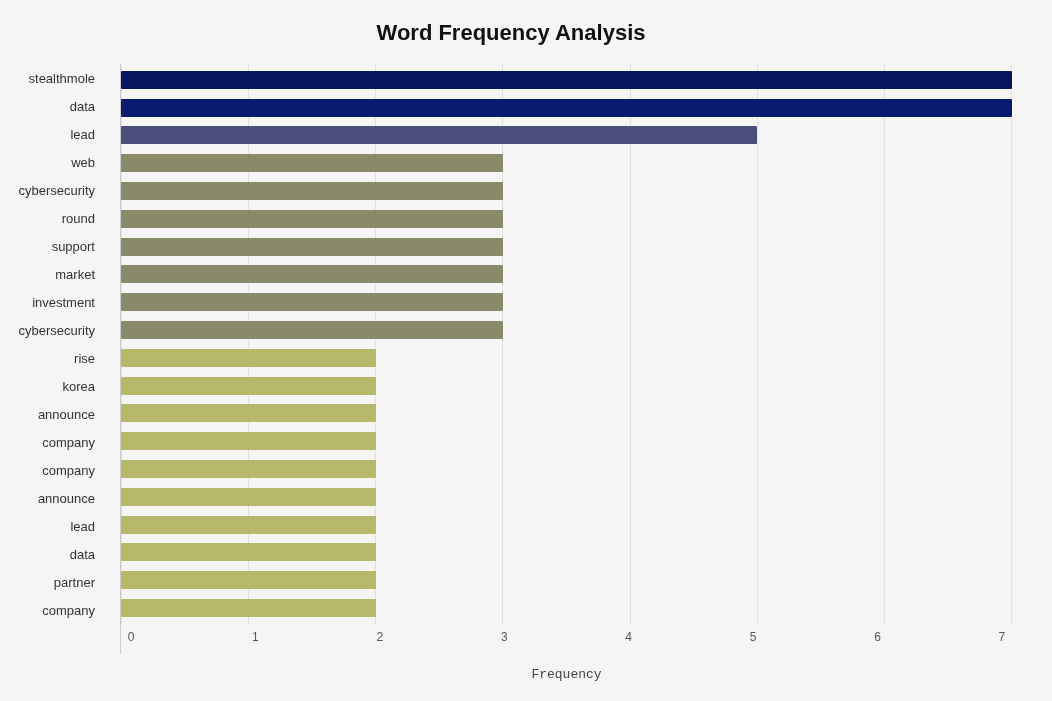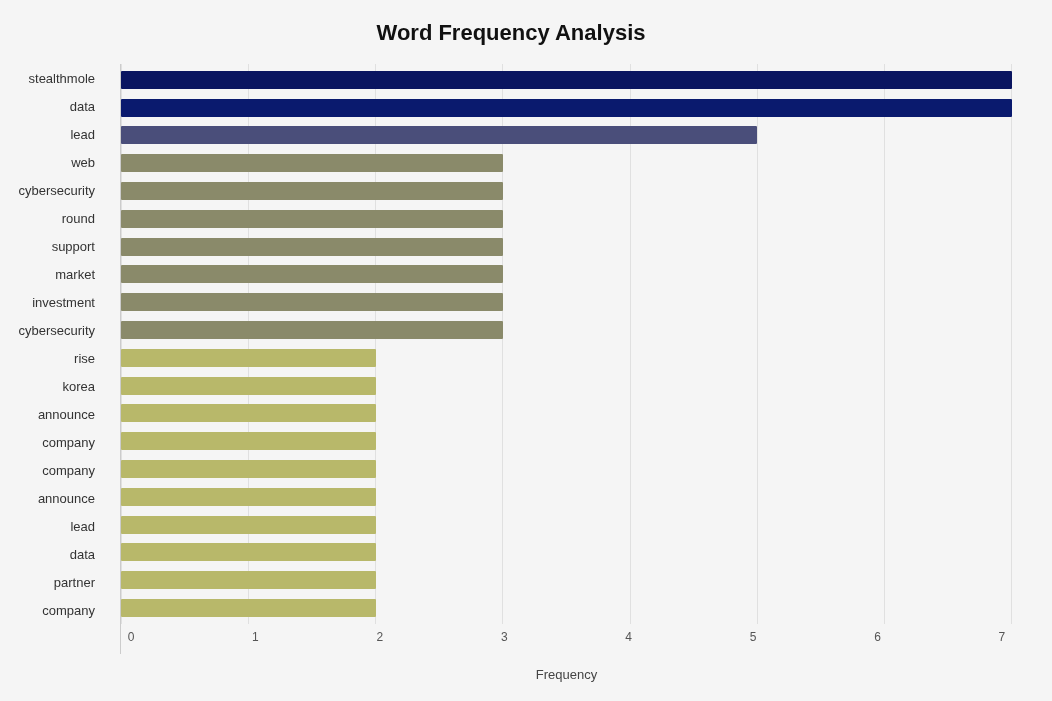--- a/index.html
+++ b/index.html
@@ -88,20 +88,21 @@
       height: 18px;
       border-radius: 1px;
     }
     .x-axis-label {
       position: absolute;
       bottom: -30px;
       left: 50%;
       transform: translateX(-50%);
       font-size: 13px;
       color: #444;
+      font-family: Liberation Mono, monospace;
     }
     .x-ticks-row {
       position: absolute;
       bottom: 0;
       left: 0;
       right: 0;
       height: 30px;
       display: flex;
       align-items: flex-start;
       padding-top: 4px;

